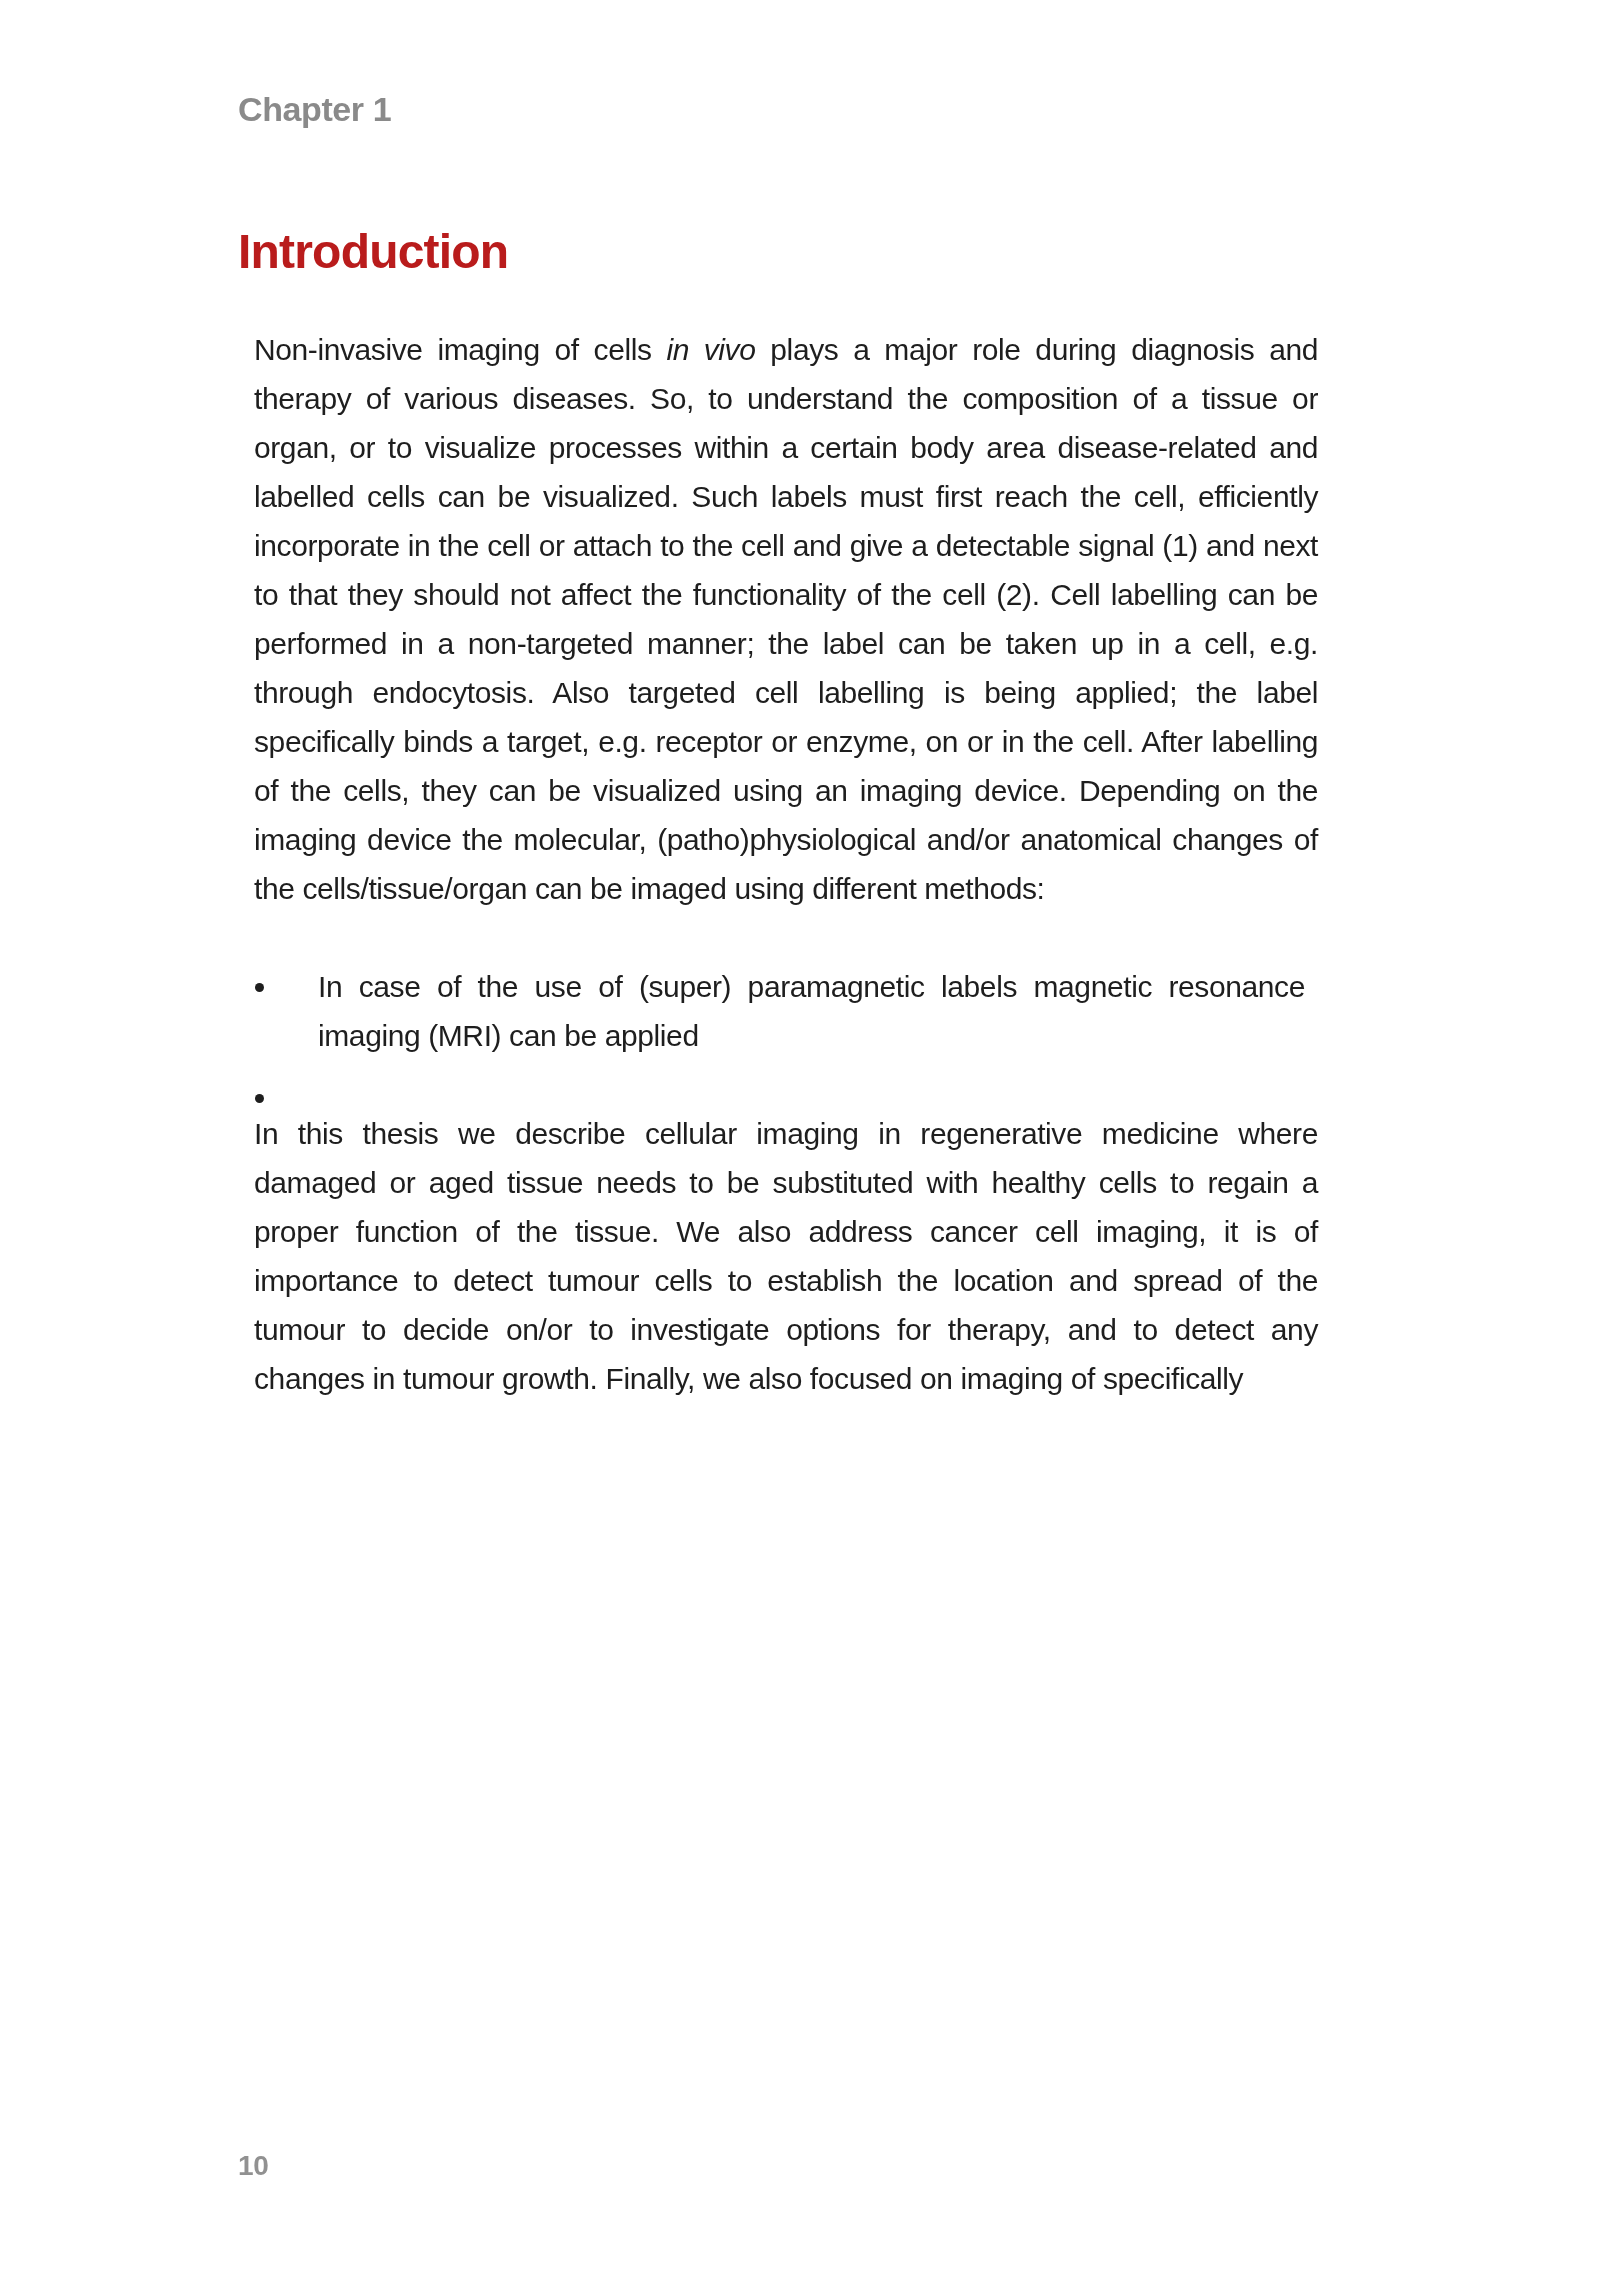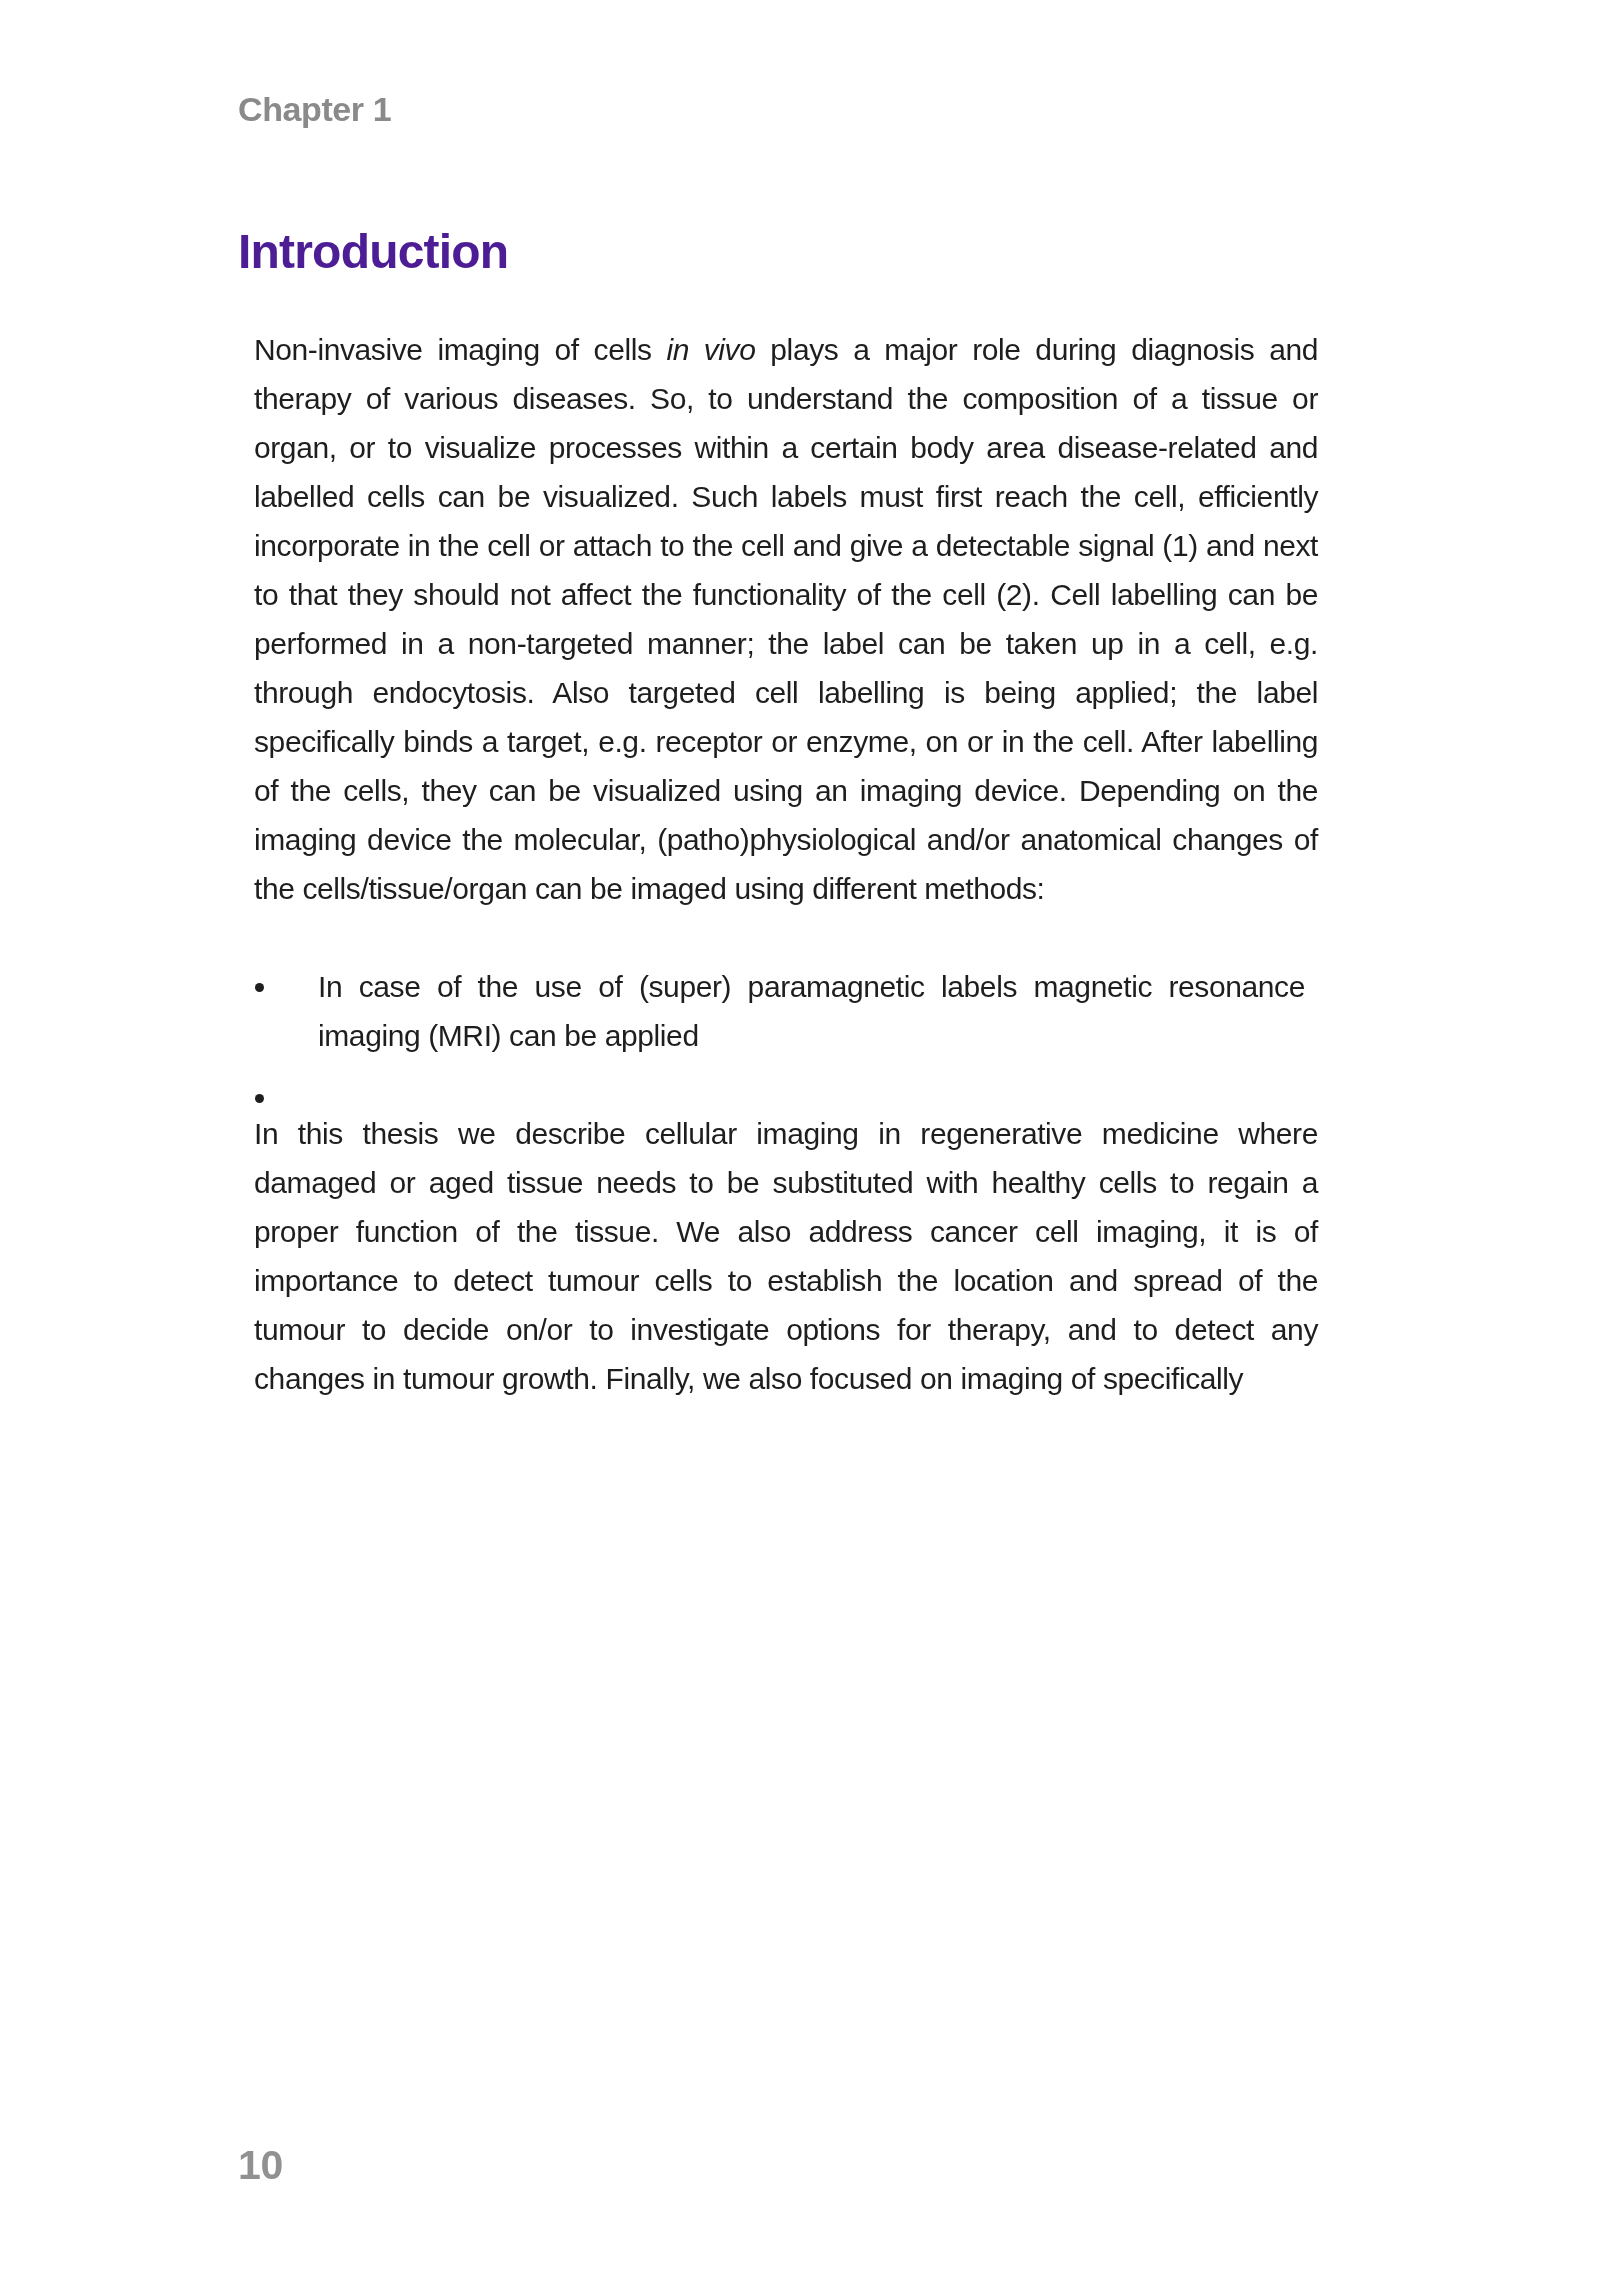--- a/index.html
+++ b/index.html
@@ -22,21 +22,21 @@
     font-weight: 700;
     line-height: 49px;
     color: #8a8a8a;
     letter-spacing: -0.4px;
   }
   h1.title {
     margin: 90px 0 0 0;
     font-size: 48px;
     font-weight: 700;
     line-height: 55px;
-    color: #4c1d95;
+    color: #b91c1c;
     letter-spacing: -0.8px;
   }
   .body-copy {
     color: #1e1e1e;
     font-size: 30px;
     line-height: 49px;
     letter-spacing: -0.4px;
   }
   .body-copy p {
     margin: 49px 0 0 16px;
@@ -64,21 +64,21 @@
     height: 9px;
     border-radius: 50%;
     background: #1e1e1e;
   }
   em { font-style: italic; }
   strong { font-weight: 400; }
   .page-number {
     position: absolute;
     left: 238px;
     top: 2141px;
-    font-size: 41px;
+    font-size: 28px;
     font-weight: 700;
     line-height: 49px;
     color: #919191;
     letter-spacing: -0.4px;
     text-align: right;
   }
 </style>
 </head>
 <body>
 

